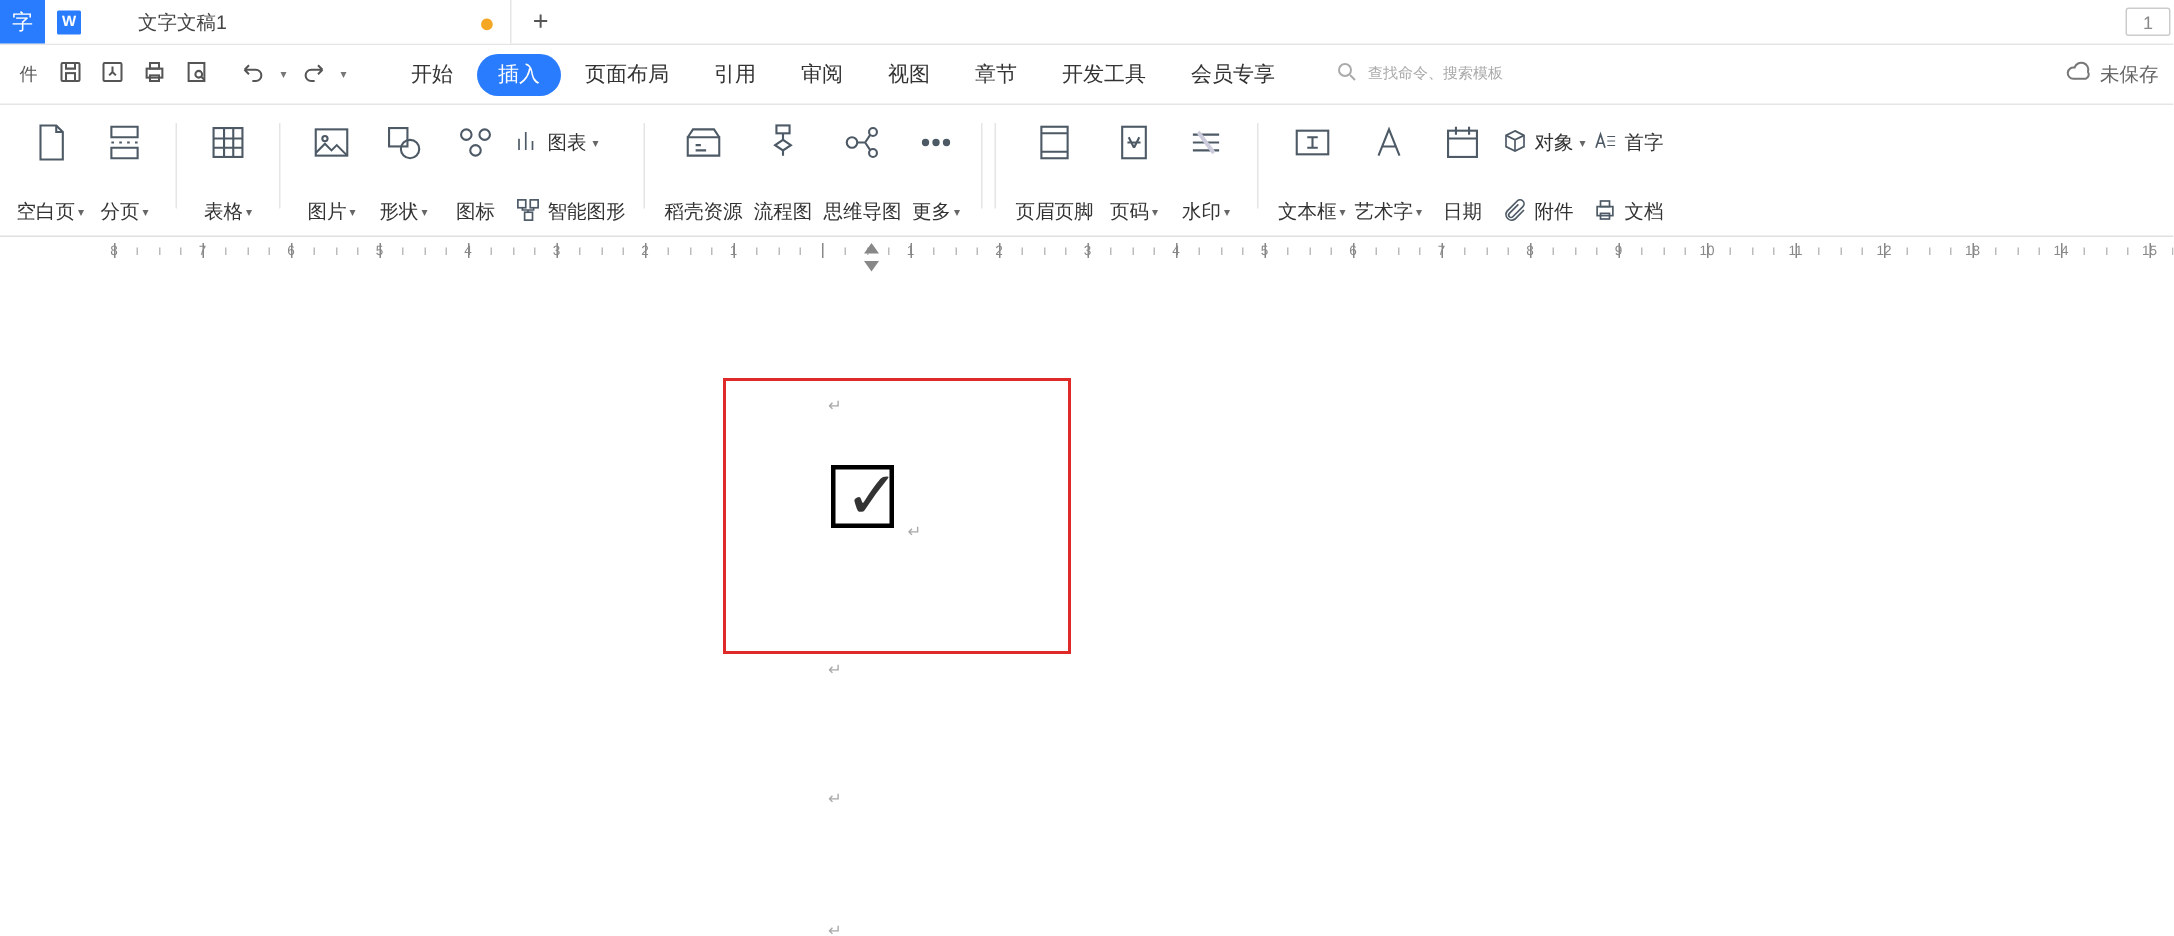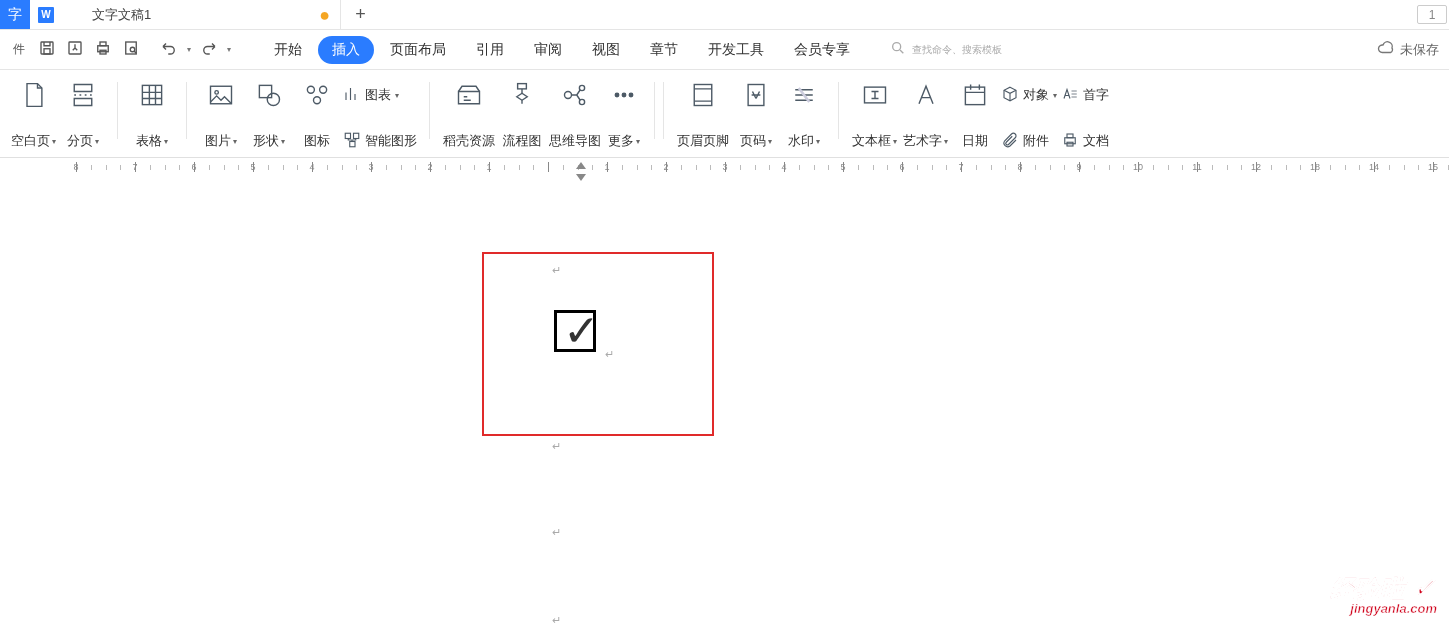--- a/index.html
+++ b/index.html
@@ -573,17 +573,13 @@
   <div class="redbox"></div>
   <span class="para-mark" style="left:552px; top:82px">↵</span>
   <div class="checksym" style="left:554px; top:128px">
     <span class="box"><span class="tick">✓</span></span>
   </div>
   <span class="para-mark" style="left:605px; top:166px">↵</span>
   <span class="para-mark" style="left:552px; top:258px">↵</span>
   <span class="para-mark" style="left:552px; top:344px">↵</span>
   <span class="para-mark" style="left:552px; top:432px">↵</span>
 
-  <div class="watermark">
-    <div class="l1"><span>经验啦</span> <span class="ex">✓</span></div>
-    <div class="l2">jingyanla.com</div>
-  </div>
 </div>
 
 </body></html>

